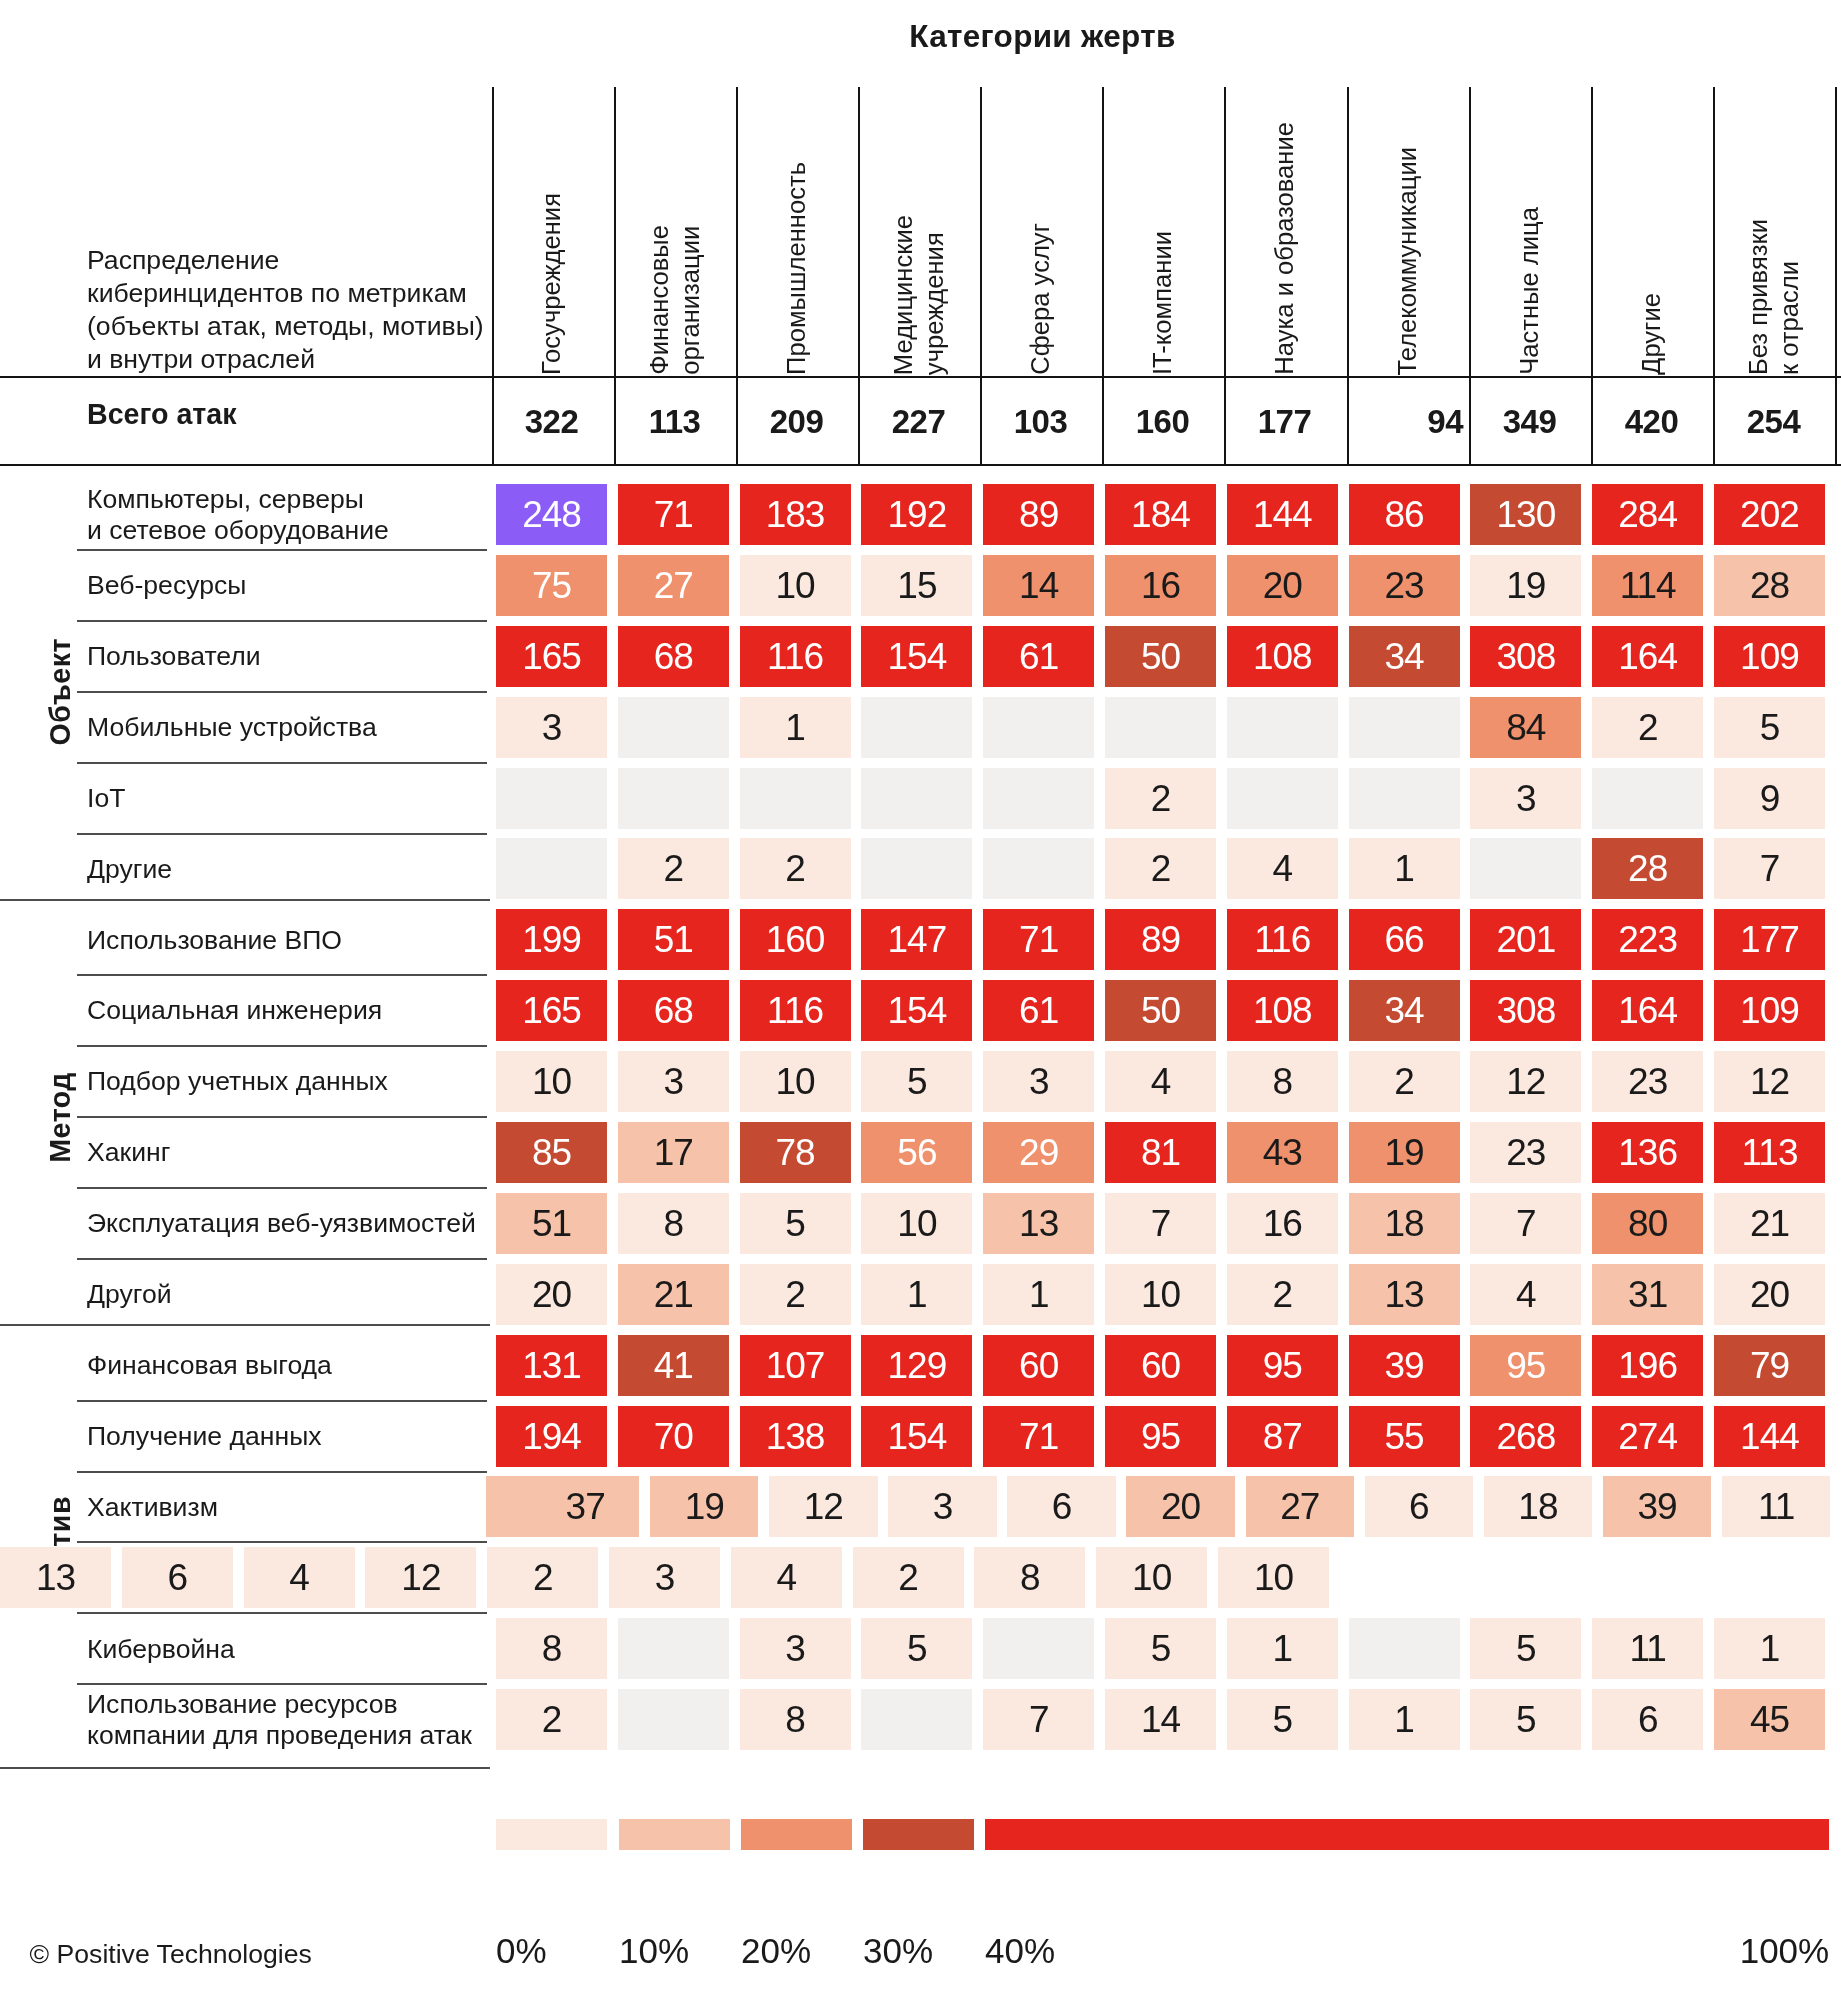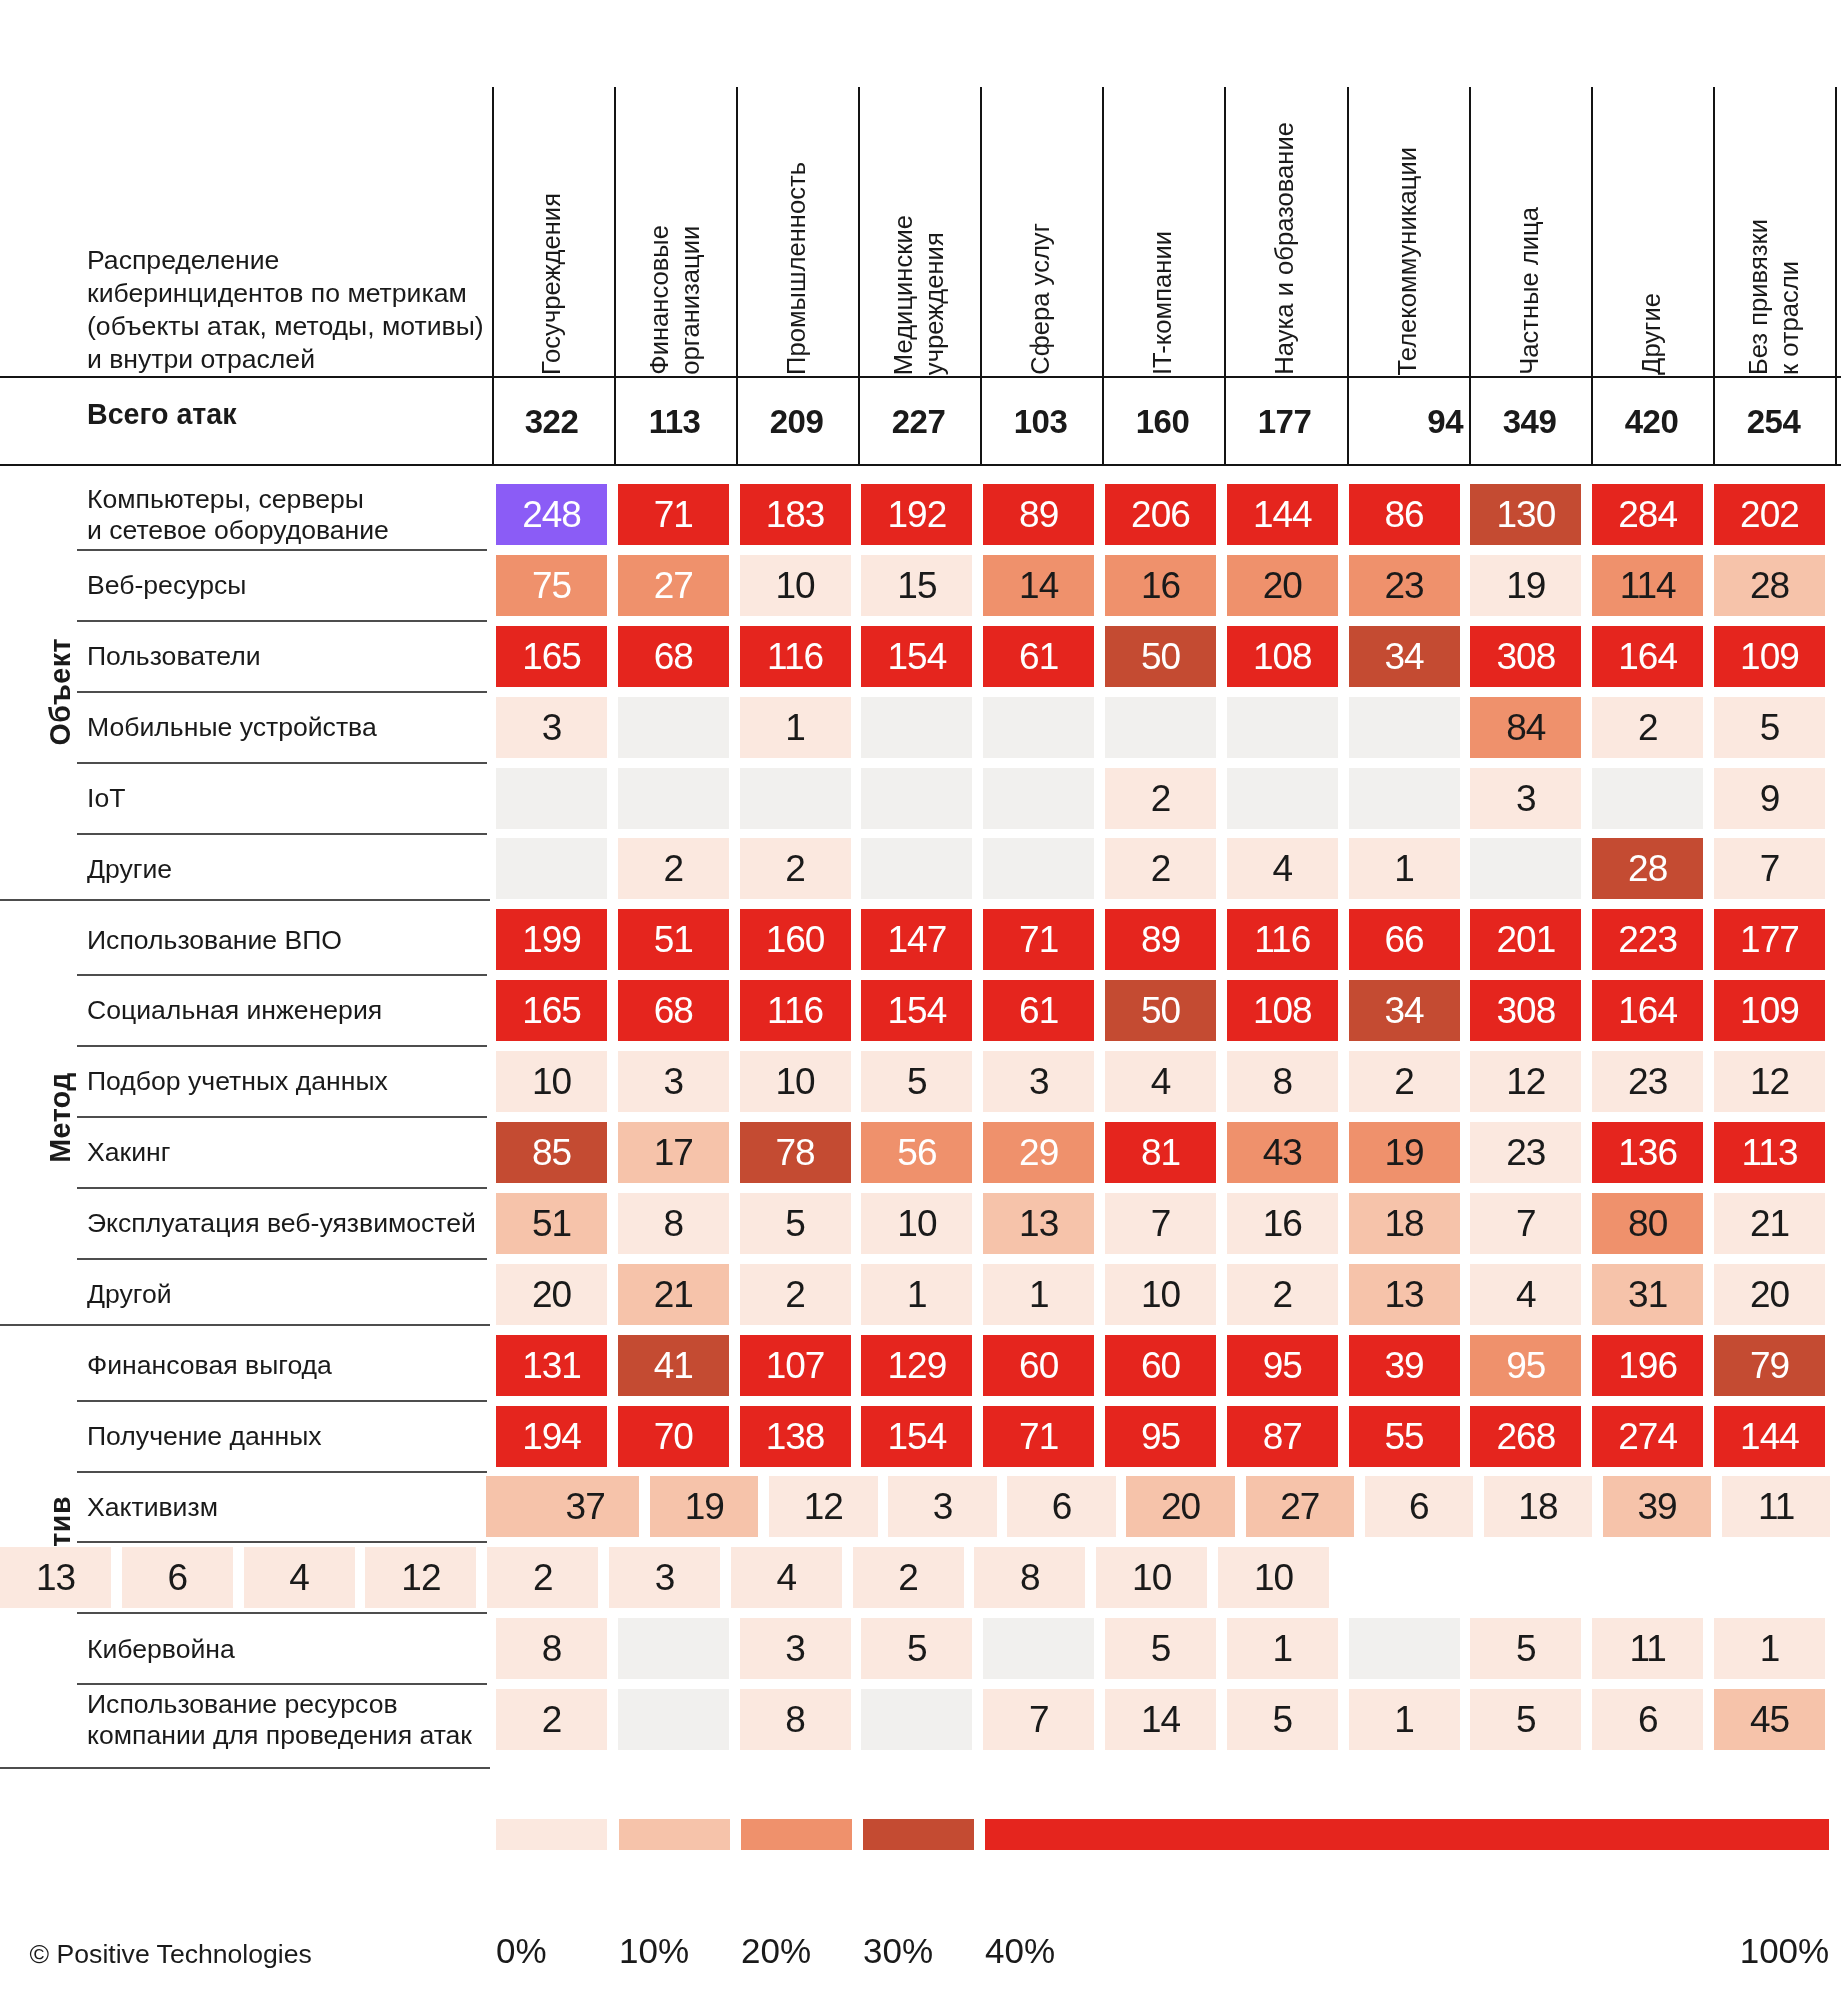--- a/index.html
+++ b/index.html
@@ -62,20 +62,21 @@
   }
   .bottom-rule { position:absolute; left:0; width:490px; height:2px; background:#4d4d4d; }
   .legend-swatch { position:absolute; top:1819px; height:30.5px; }
   .legend-tick { position:absolute; top:1931px; font-size:35px; }
   .footer { position:absolute; top:1939px; left:29.6px; font-size:26.6px; }
 </style>
 </head>
 <body>
 
 <div class="sheet">
+  <div class="title">Категории жертв</div>
   <div class="description">Распределение
 киберинцидентов по метрикам
 (объекты атак, методы, мотивы)
 и внутри отраслей</div>
 
   <div class="header-zone">
     <div id="hcols">
         <div class="hcol" style="left: 496px;">
           <span>Госучреждения</span>
         </div>
@@ -151,21 +152,21 @@
           <span>Объект</span>
         </div>
         <div class="row">
           <div class="rlabel">Компьютеры, серверы
 и сетевое оборудование</div>
           <div class="cell" style="background: #8b5cf6; color: rgb(255, 255, 255);">248</div>
           <div class="cell" style="background: rgb(229, 37, 30); color: rgb(255, 255, 255);">71</div>
           <div class="cell" style="background: rgb(229, 37, 30); color: rgb(255, 255, 255);">183</div>
           <div class="cell" style="background: rgb(229, 37, 30); color: rgb(255, 255, 255);">192</div>
           <div class="cell" style="background: rgb(229, 37, 30); color: rgb(255, 255, 255);">89</div>
-          <div class="cell" style="background: rgb(229, 37, 30); color: rgb(255, 255, 255);">206</div>
+          <div class="cell" style="background: rgb(229, 37, 30); color: rgb(255, 255, 255);">184</div>
           <div class="cell" style="background: rgb(229, 37, 30); color: rgb(255, 255, 255);">144</div>
           <div class="cell" style="background: rgb(229, 37, 30); color: rgb(255, 255, 255);">86</div>
           <div class="cell" style="background: rgb(196, 75, 50); color: rgb(255, 255, 255);">130</div>
           <div class="cell" style="background: rgb(229, 37, 30); color: rgb(255, 255, 255);">284</div>
           <div class="cell" style="background: rgb(229, 37, 30); color: rgb(255, 255, 255);">202</div>
         </div>
         <div class="row sep">
           <div class="rlabel">Веб-ресурсы</div>
           <div class="cell" style="background: rgb(239, 145, 108); color: rgb(255, 255, 255);">75</div>
           <div class="cell" style="background: rgb(239, 145, 108); color: rgb(255, 255, 255);">27</div>

